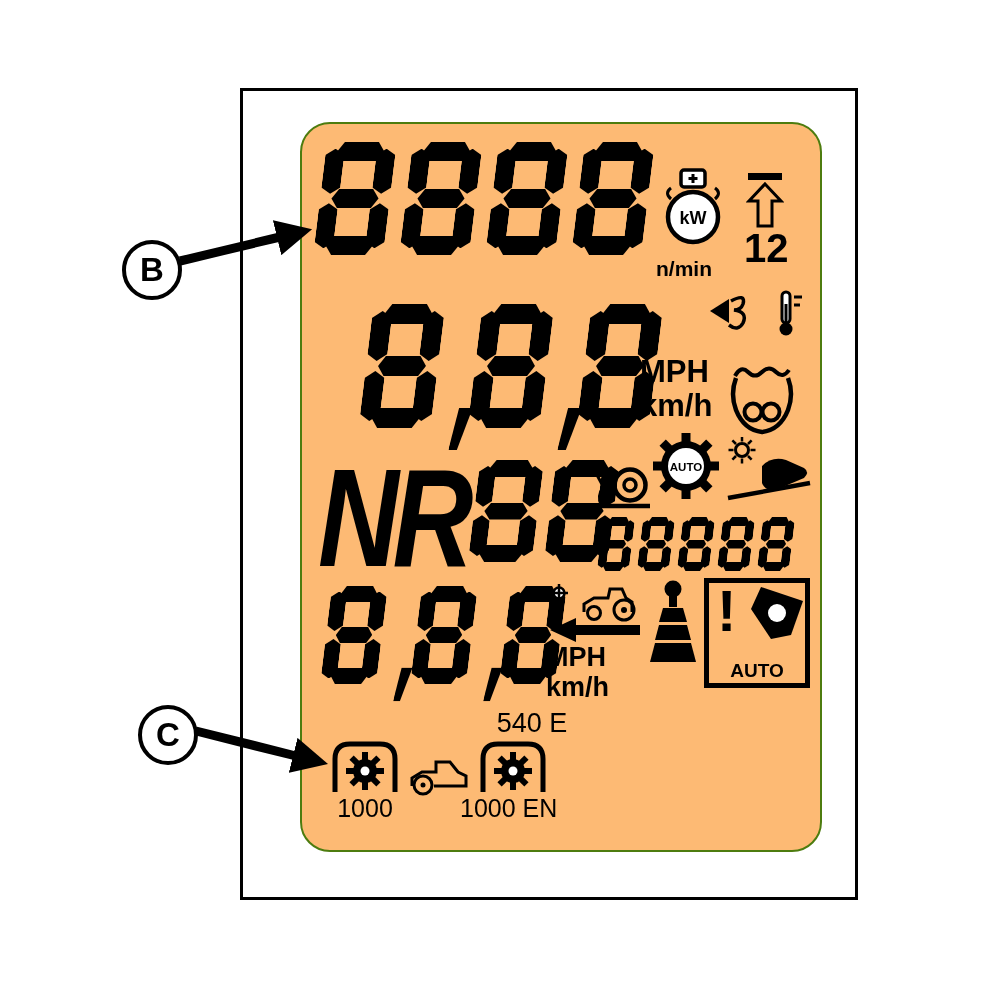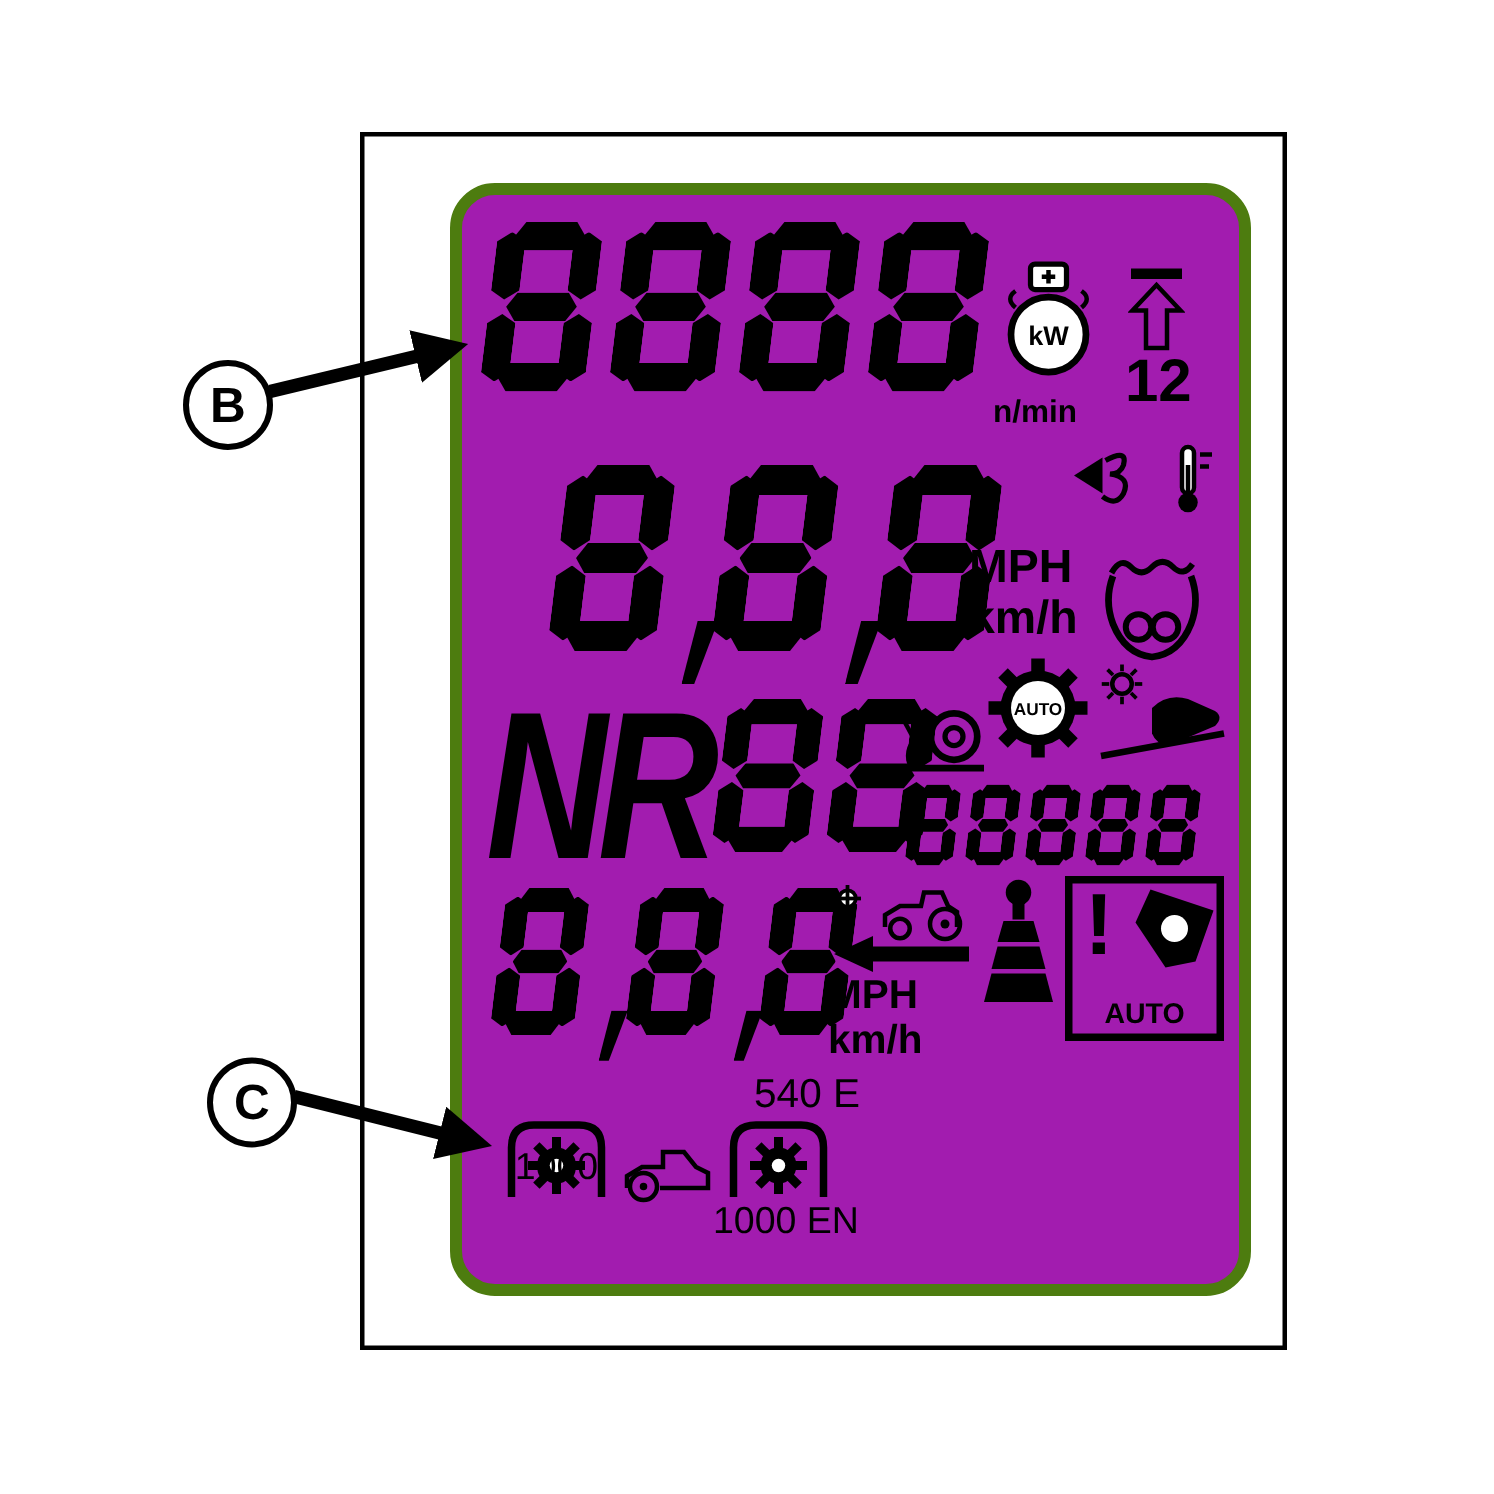--- a/index.html
+++ b/index.html
@@ -2,21 +2,21 @@
 <html><head>
 <meta charset="utf-8">
 <style>
   html,body{margin:0;padding:0;background:#fff;}
   .canvas{position:relative;width:996px;height:996px;background:#fff;overflow:hidden;
           font-family:"Liberation Sans",sans-serif;color:#000;}
   .abs{position:absolute;}
   .outer-box{position:absolute;left:240px;top:88px;width:618px;height:812px;
              border:3px solid #000;background:#fff;box-sizing:border-box;}
   .display{position:absolute;left:300px;top:122px;width:518px;height:726px;
-           border:8px solid #4d7c0f;border-radius:30px;box-sizing:content-box;background:#a21caf;}
+           border:2px solid #4d7c0f;border-radius:30px;box-sizing:content-box;background:#fdba74;}
   .callout{position:absolute;width:52px;height:52px;border:4px solid #000;border-radius:50%;
            display:flex;align-items:center;justify-content:center;font-size:33px;font-weight:bold;
            background:#fff;z-index:6;}
   .callout-b{left:122px;top:240px;}
   .callout-c{left:138px;top:705px;}
   .arrows{position:absolute;left:0;top:0;width:996px;height:996px;pointer-events:none;z-index:5;}
 
   
   .seg-row{position:absolute;display:flex;align-items:flex-start;}
   .seg-digit{position:relative;flex:none;width:var(--dw);height:var(--dh);
@@ -59,25 +59,25 @@
   .tractor-dir-icon{left:246px;top:458px;}
   .r4-mph{left:244px;top:520px;font-size:27px;font-weight:bold;}
   .r4-kmh{left:244px;top:550px;font-size:27px;font-weight:bold;}
   .joystick-icon{left:348px;top:456px;}
   .steer-box{left:402px;top:454px;width:96px;height:100px;border:5px solid #000;box-sizing:content-box;}
   .steer-excl{position:absolute;left:8px;top:-6px;font-size:58px;font-weight:bold;}
   .steer-wheel{position:absolute;right:0;top:2px;}
   .steer-auto{position:absolute;bottom:1px;left:0;right:0;text-align:center;font-size:19px;font-weight:bold;}
 
   .pto1000-icon{left:30px;top:616px;}
-  .r5-1000{left:28px;top:636px;width:70px;text-align:center;font-size:25px;}
+  .r5-1000{left:28px;top:672px;width:70px;text-align:center;font-size:25px;}
   .tractor-small-icon{left:104px;top:628px;}
   .r5-540e{left:180px;top:586px;width:100px;text-align:center;font-size:27px;}
   .pto540-icon{left:178px;top:616px;}
-  .r5-1000en{left:158px;top:672px;width:116px;text-align:center;font-size:25px;}
+  .r5-1000en{left:158px;top:672px;width:116px;font-size:25px;}
 
   .lbl{position:absolute;line-height:1;white-space:nowrap;}
   svg text{font-family:"Liberation Sans",sans-serif;fill:#000;}
 </style>
 </head>
 <body>
 
 <div class="canvas">
 
   <svg class="arrows" viewBox="0 0 996 996">

